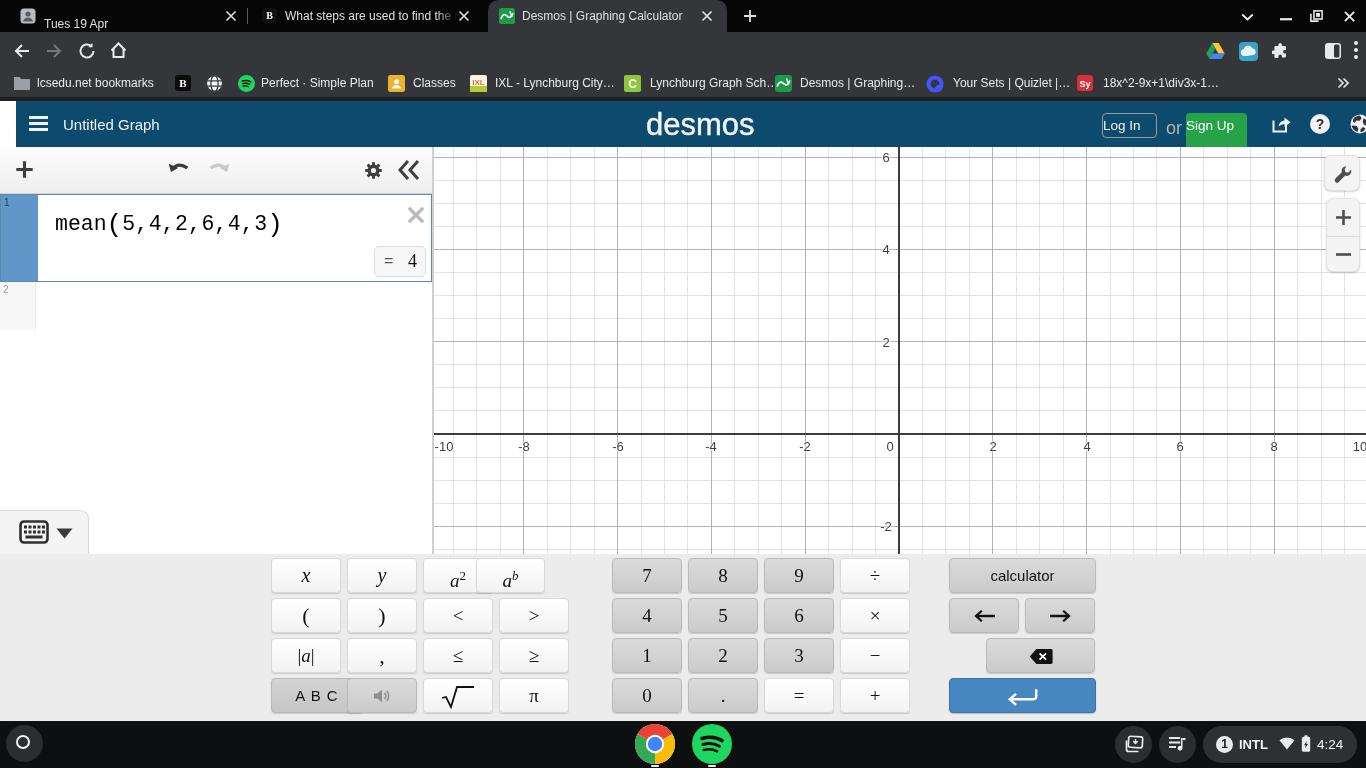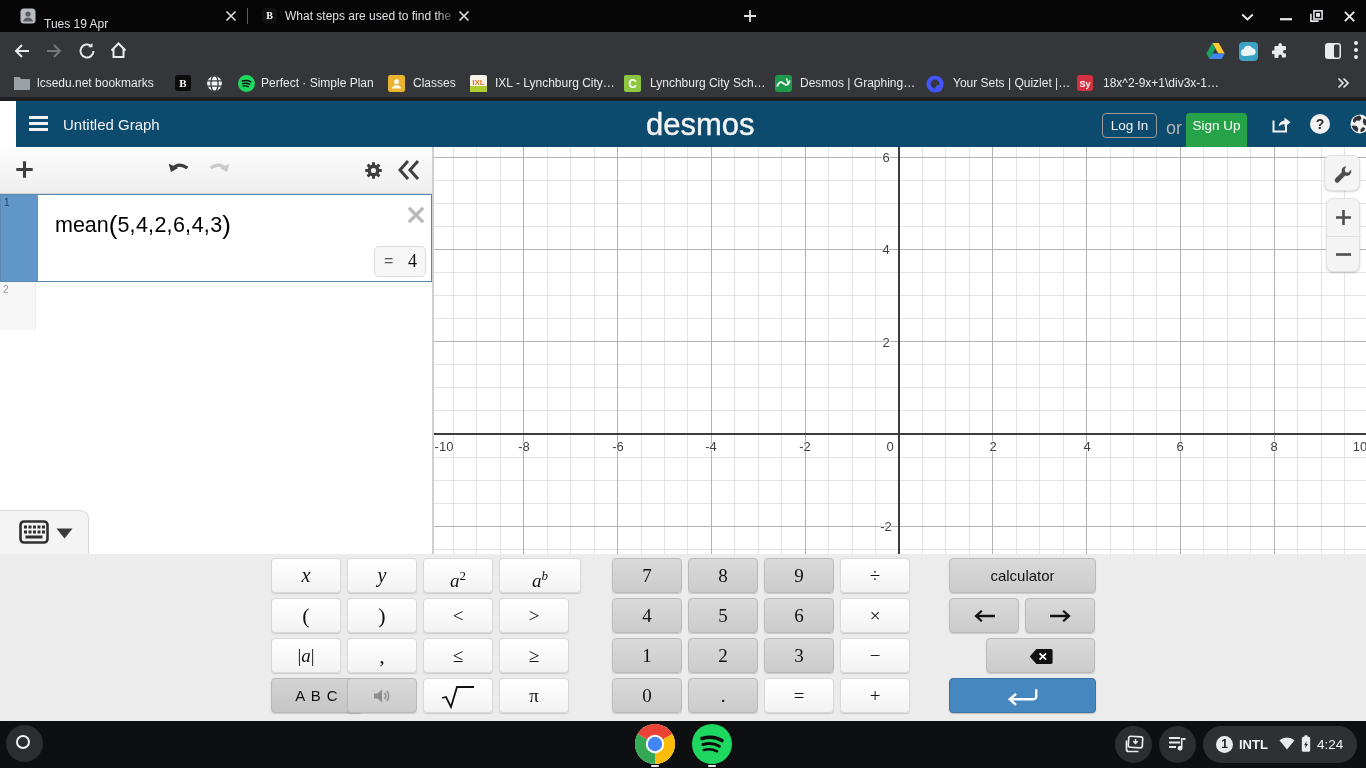--- a/index.html
+++ b/index.html
@@ -13,21 +13,21 @@
 .tab { position:absolute; top:0; height:32px; color:#dde0e3; font-size:12px; }
 .tab .title { position:absolute; top:9px; white-space:nowrap; overflow:hidden; }
 .tabsep { position:absolute; top:8px; width:1px; height:16px; background:#5a5d61; }
 #toolbar { position:absolute; left:0; top:32px; width:1366px; height:38px; background:#35363a; }
 #bookmarks { position:absolute; left:0; top:70px; width:1366px; height:27px; background:#35363a;padding-left:44px; }
 .bm { position:absolute; top:0; height:27px; color:#e8eaed; font-size:12px; line-height:27px; white-space:nowrap; }
 #darkstrip { position:absolute; left:0; top:97px; width:1366px; height:4px; background:#1d1f22; }
 #omnibox { position:absolute; left:145px; top:35px; width:1049px; height:31px; border-radius:16px; background:#202124; color:#e8eaed; font-size:14px; }
 
 #dheader { position:absolute; left:16px; top:101px; width:1366px; height:46px; background:#0c4a6e; }
-#dheader .btn { position:absolute; font-size:13.5px; border-radius:4px; text-align:center; }
+#dheader .btn { position:absolute; font-size:13.5px; border-radius:4px; text-align:left; }
 
 #panel { position:absolute; left:0; top:147px; width:434px; height:407px; background:#fff; }
 #ptoolbar { position:absolute; left:0; top:0; width:432px; height:47px; background:linear-gradient(#fdfdfd,#eeeeee); border-bottom:1px solid #d3d3d3; }
 #row1 { position:absolute; left:0; top:47px; width:432px; height:88px; background:#fff; border:1px solid #5c88ad; }
 #row1 .gutter { position:absolute; left:0; top:0; width:37px; height:86px; background:#6096c8; }
 #row2 { position:absolute; left:0; top:135px; width:432px; height:48px; }
 #row2 .gutter { position:absolute; left:0; top:0; width:36px; height:48px; background:#f6f6f6; border-right:1px solid #ededed; }
 #panelborder { position:absolute; left:432px; top:147px; width:2px; height:407px; background:#cfcfcf; }
 #kbtab { position:absolute; left:0; top:510px; width:89px; height:44px; background:#f4f4f4; border:1px solid #d8d8d8; border-left:none; border-bottom:none; border-radius:0 9px 0 0; }
 
@@ -65,20 +65,31 @@
   </div>
   <div class="tabsep" style="left:247px;"></div>
   <div class="tab" style="left:249px;width:235px;">
     <svg class="abs" style="left:13px;top:8px" width="15" height="15" viewBox="0 0 15 15">
           <rect width="15" height="15" rx="3" fill="#111112"></rect>
           <text x="7.5" y="11" font-size="10" font-weight="bold" fill="#fff" text-anchor="middle" font-family="Liberation Serif">B</text>
         </svg>
     <span class="title" style="left:36px;width:172px;-webkit-mask-image:linear-gradient(90deg,#000 88%,transparent);mask-image:linear-gradient(90deg,#000 88%,transparent)">What steps are used to find the m</span>
     <svg class="abs" style="left:209px;top:10px" width="12" height="12" viewBox="0 0 12 12">
           <path d="M1.5 1.5l9 9M10.5 1.5l-9 9" stroke="#dde0e3" stroke-width="1.6"></path>
+        </svg>
+  </div>
+  <div class="tab" style="left:488px;width:239px;background:#35363a;border-radius:10px 10px 0 0;">
+    <svg class="abs" style="left:11px;top:8px" width="16" height="16" viewBox="0 0 17 17">
+          <rect width="17" height="17" rx="3" fill="#1f9a4d"></rect>
+          <path d="M2 11.5 Q5 4.5 8.5 8.5 T15 5.5" stroke="#fff" stroke-width="1.7" fill="none"></path>
+          <path d="M11.5 3.5 L13.8 9.5" stroke="#fff" stroke-width="1.4"></path>
+        </svg>
+    <span class="title" style="left:34px;">Desmos | Graphing Calculator</span>
+    <svg class="abs" style="left:213px;top:10px" width="12" height="12" viewBox="0 0 12 12">
+          <path d="M1.5 1.5l9 9M10.5 1.5l-9 9" stroke="#e8eaed" stroke-width="1.6"></path>
         </svg>
   </div>
   <svg class="abs" style="left:743px;top:9px" width="14" height="14" viewBox="0 0 14 14">
         <path d="M7 1v12M1 7h12" stroke="#dde0e3" stroke-width="1.8"></path>
       </svg>
   <svg class="abs" style="left:1241px;top:13px" width="13" height="8" viewBox="0 0 16 9">
         <path d="M1.5 1.5 L8 7.5 L14.5 1.5" stroke="#e8eaed" stroke-width="2.4" fill="none"></path>
       </svg>
   <svg class="abs" style="left:1280px;top:18px" width="12" height="3" viewBox="0 0 13 3">
         <rect width="13" height="2.4" fill="#e8eaed"></rect>
@@ -161,21 +172,21 @@
       <svg class="abs" style="left:470px;top:5px" width="17" height="17" viewBox="0 0 17 17">
         <rect width="17" height="17" rx="2" fill="#f7f3e8"></rect>
         <rect y="11" width="17" height="6" fill="#b3cc33"></rect>
         <text x="8.5" y="10" font-size="8" font-weight="bold" fill="#e8762d" text-anchor="middle" font-family="Liberation Sans">IXL</text>
       </svg>
       <span class="bm" style="left:495px;">IXL - Lynchburg City…</span>
       <svg class="abs" style="left:624px;top:5px" width="17" height="17" viewBox="0 0 17 17">
         <rect width="17" height="17" rx="2" fill="#8dc63f"></rect>
         <text x="8.5" y="13" font-size="12" font-weight="bold" fill="#fff" text-anchor="middle" font-family="Liberation Sans">C</text>
       </svg>
-      <span class="bm" style="left:650px;">Lynchburg City Sch…</span>
+      <span class="bm" style="left:650px;">Lynchburg Graph Sch…</span>
       <svg class="abs" style="left:775px;top:5px" width="17" height="17" viewBox="0 0 17 17">
         <rect width="17" height="17" rx="3" fill="#1f9a4d"></rect>
         <path d="M2 11.5 Q5 4.5 8.5 8.5 T15 5.5" stroke="#fff" stroke-width="1.7" fill="none"></path>
         <path d="M11.5 3.5 L13.8 9.5" stroke="#fff" stroke-width="1.4"></path>
       </svg>
       <span class="bm" style="left:800px;">Desmos | Graphing…</span>
       <svg class="abs" style="left:926px;top:5px" width="18" height="18" viewBox="0 0 18 18">
         <circle cx="9" cy="9" r="6.5" fill="none" stroke="#4255ff" stroke-width="4.2"></circle>
         <path d="M10.5 11l4.5 4.5" stroke="#4255ff" stroke-width="4"></path>
       </svg>
@@ -233,21 +244,21 @@
           <circle cx="11.5" cy="11.5" r="3.1" fill="#f5f5f5"></circle>
         </svg>
     <svg class="abs" style="left:398px;top:12px" width="22" height="22" viewBox="0 0 22 22">
           <path d="M10 2L2 11l8 9M20 2l-8 9 8 9" stroke="#3f3f3f" stroke-width="3" fill="none"></path>
         </svg>
   </div>
   <div id="row1">
     <div class="gutter">
           <span style="position:absolute;left:3px;top:2px;font-size:10px;color:#28415a;">1</span>
         </div>
-    <div class="abs" style="left:54px;top:15px;font-family:Liberation Sans, sans-serif;font-size:21.5px;color:#000;">mean<span style="font-size:26px;vertical-align:-2px;">(</span>5<span class="cm">,</span>4<span class="cm">,</span>2<span class="cm">,</span>6<span class="cm">,</span>4<span class="cm">,</span>3<span style="font-size:26px;vertical-align:-2px;">)</span></div>
+    <div class="abs" style="left:54px;top:15px;font-family:Liberation Mono, monospace;font-size:21.5px;color:#000;">mean<span style="font-size:26px;vertical-align:-2px;">(</span>5<span class="cm">,</span>4<span class="cm">,</span>2<span class="cm">,</span>6<span class="cm">,</span>4<span class="cm">,</span>3<span style="font-size:26px;vertical-align:-2px;">)</span></div>
     <svg class="abs" style="left:405px;top:10px" width="20" height="20" viewBox="0 0 21 21">
           <path d="M3 3l15 15M18 3L3 18" stroke="#b9b9b9" stroke-width="3.6"></path>
         </svg>
     <div class="abs" style="left:373px;top:51px;width:52px;height:31px;background:#f7f7f7;border:1px solid #dcdcdc;border-radius:5px;">
       <span class="abs" style="left:9px;top:5px;font-size:16px;color:#555;">=</span>
       <span class="abs" style="left:33px;top:4px;font-family:'Liberation Serif',serif;font-size:18px;color:#111;">4</span>
     </div>
   </div>
   <div id="row2">
     <div class="gutter">
@@ -313,21 +324,21 @@
   <div class="abs" style="left:0;top:37px;width:34px;height:1px;background:#ddd;"></div>
   <svg class="abs" style="left:7px;top:46px" width="19" height="19" viewBox="0 0 19 19">
         <path d="M2 9.5h15" stroke="#4e4e4e" stroke-width="2.6"></path>
       </svg>
 </div>
 
 <div id="keyboard">
       <div class="key " style="left:271px;top:4px;width:70px;font-style:italic;font-size:20px;">x</div>
       <div class="key " style="left:347px;top:4px;width:70px;font-style:italic;font-size:20px;">y</div>
       <div class="key " style="left:423px;top:4px;width:70px;"><i>a</i><sup style="font-size:13px;">2</sup></div>
-      <div class="key " style="left:499px;top:4px;width:82px;"><i>a</i><sup style="font-size:13px;font-style:italic;">b</sup></div>
+      <div class="key " style="left:476px;top:4px;width:69px;"><i>a</i><sup style="font-size:13px;font-style:italic;">b</sup></div>
       <div class="key " style="left:271px;top:44px;width:70px;font-size:22px;">(</div>
       <div class="key " style="left:347px;top:44px;width:70px;font-size:22px;">)</div>
       <div class="key " style="left:423px;top:44px;width:70px;">&lt;</div>
       <div class="key " style="left:499px;top:44px;width:70px;">&gt;</div>
       <div class="key " style="left:271px;top:84px;width:70px;">|<i>a</i>|</div>
       <div class="key " style="left:347px;top:84px;width:70px;font-size:22px;">,</div>
       <div class="key " style="left:423px;top:84px;width:70px;">≤</div>
       <div class="key " style="left:499px;top:84px;width:70px;">≥</div>
       <div class="key gray sans" style="left:271px;top:124px;width:92px;letter-spacing:1px;background:linear-gradient(#d3d3d3,#c5c5c5);">A B C</div>
       <div class="key gray" style="left:347px;top:124px;width:70px;"><svg style="margin-top:9px" width="18" height="16" viewBox="0 0 18 16">

